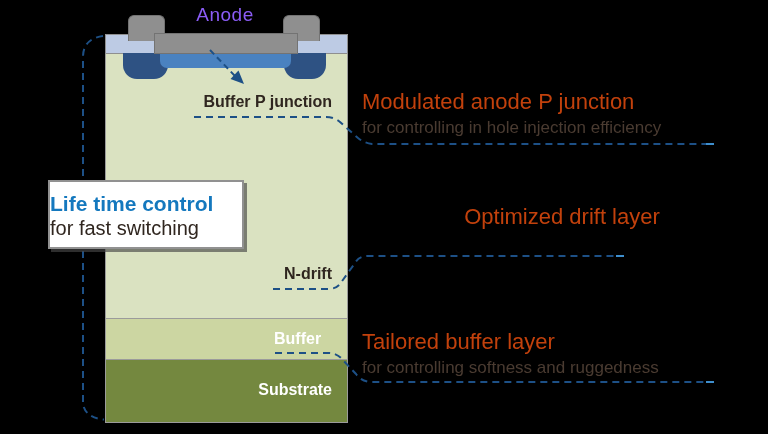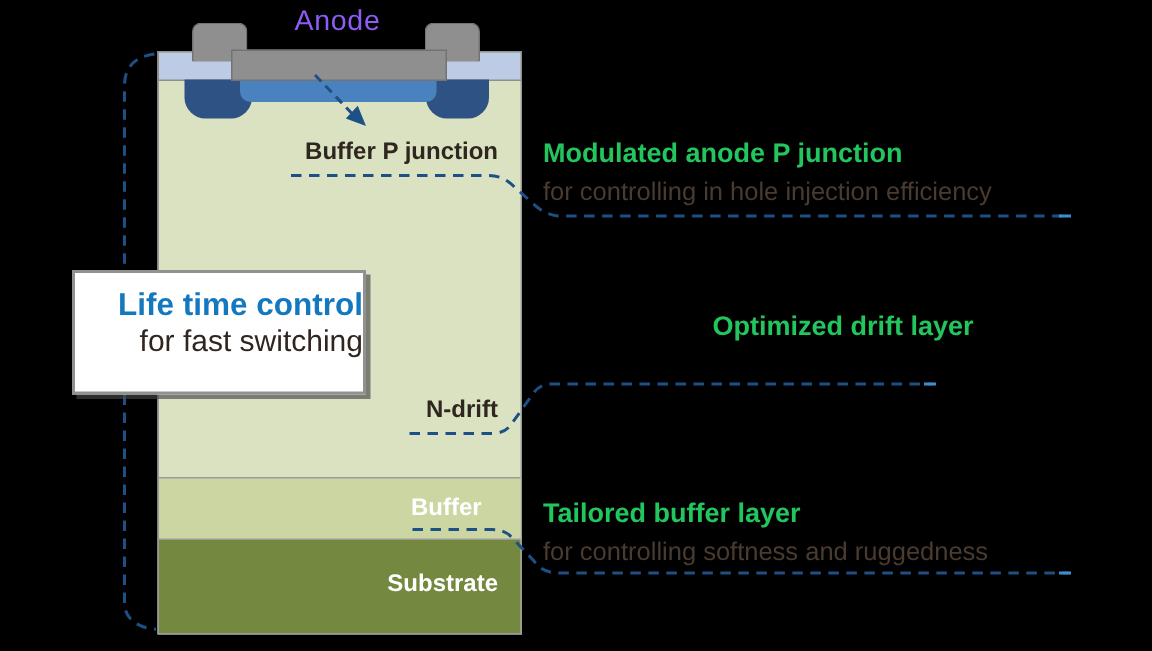--- a/index.html
+++ b/index.html
@@ -37,29 +37,29 @@
   .anode-p-label{left:195px;top:93px;width:137px;text-align:right;font-size:16px;
                  font-weight:bold;color:#2f261f;}
   .ndrift-label{left:275px;top:265px;width:57px;text-align:right;font-size:16px;
                 font-weight:bold;color:#2f261f;}
   .buffer-label{left:274px;top:330px;width:57px;font-size:16px;
                 font-weight:bold;color:#fff;}
   .substrate-label{left:246px;top:381px;width:86px;text-align:right;font-size:16px;
                    font-weight:bold;color:#fff;}
 
   
-  .callout{left:48px;top:180px;width:196px;height:83px;background:#fff;
+  .callout{left:48px;top:180px;width:196px;height:69px;background:#fff;
            border:2px solid #919191;box-shadow:3px 3px 0 rgba(70,70,70,.65);
-           z-index:6;text-align:right;padding-top:9px;}
+           z-index:6;text-align:left;padding-top:9px;}
   .callout .title{font-size:21px;font-weight:bold;color:#1478be;line-height:25px;}
   .callout .sub{font-size:20px;color:#30261f;line-height:25px;}
 
   
   .anno{left:362px;width:400px;white-space:nowrap;z-index:5;}
-  .anno .title{font-size:18px;font-weight:bold;color:#22c55e;line-height:22px;}
+  .anno .title{font-size:22px;font-weight:normal;color:#c2410c;line-height:22px;}
   .anno .sub{font-size:17px;color:#4a3b31;line-height:21px;margin-top:4px;}
   .anno-1{top:91px;} .anno-2{top:206px;text-align:center;} .anno-3{top:331px;}
 
   .wires{position:absolute;left:0;top:0;z-index:4;}
 </style>
 </head>
 <body>
 
 <div class="stage">
 

